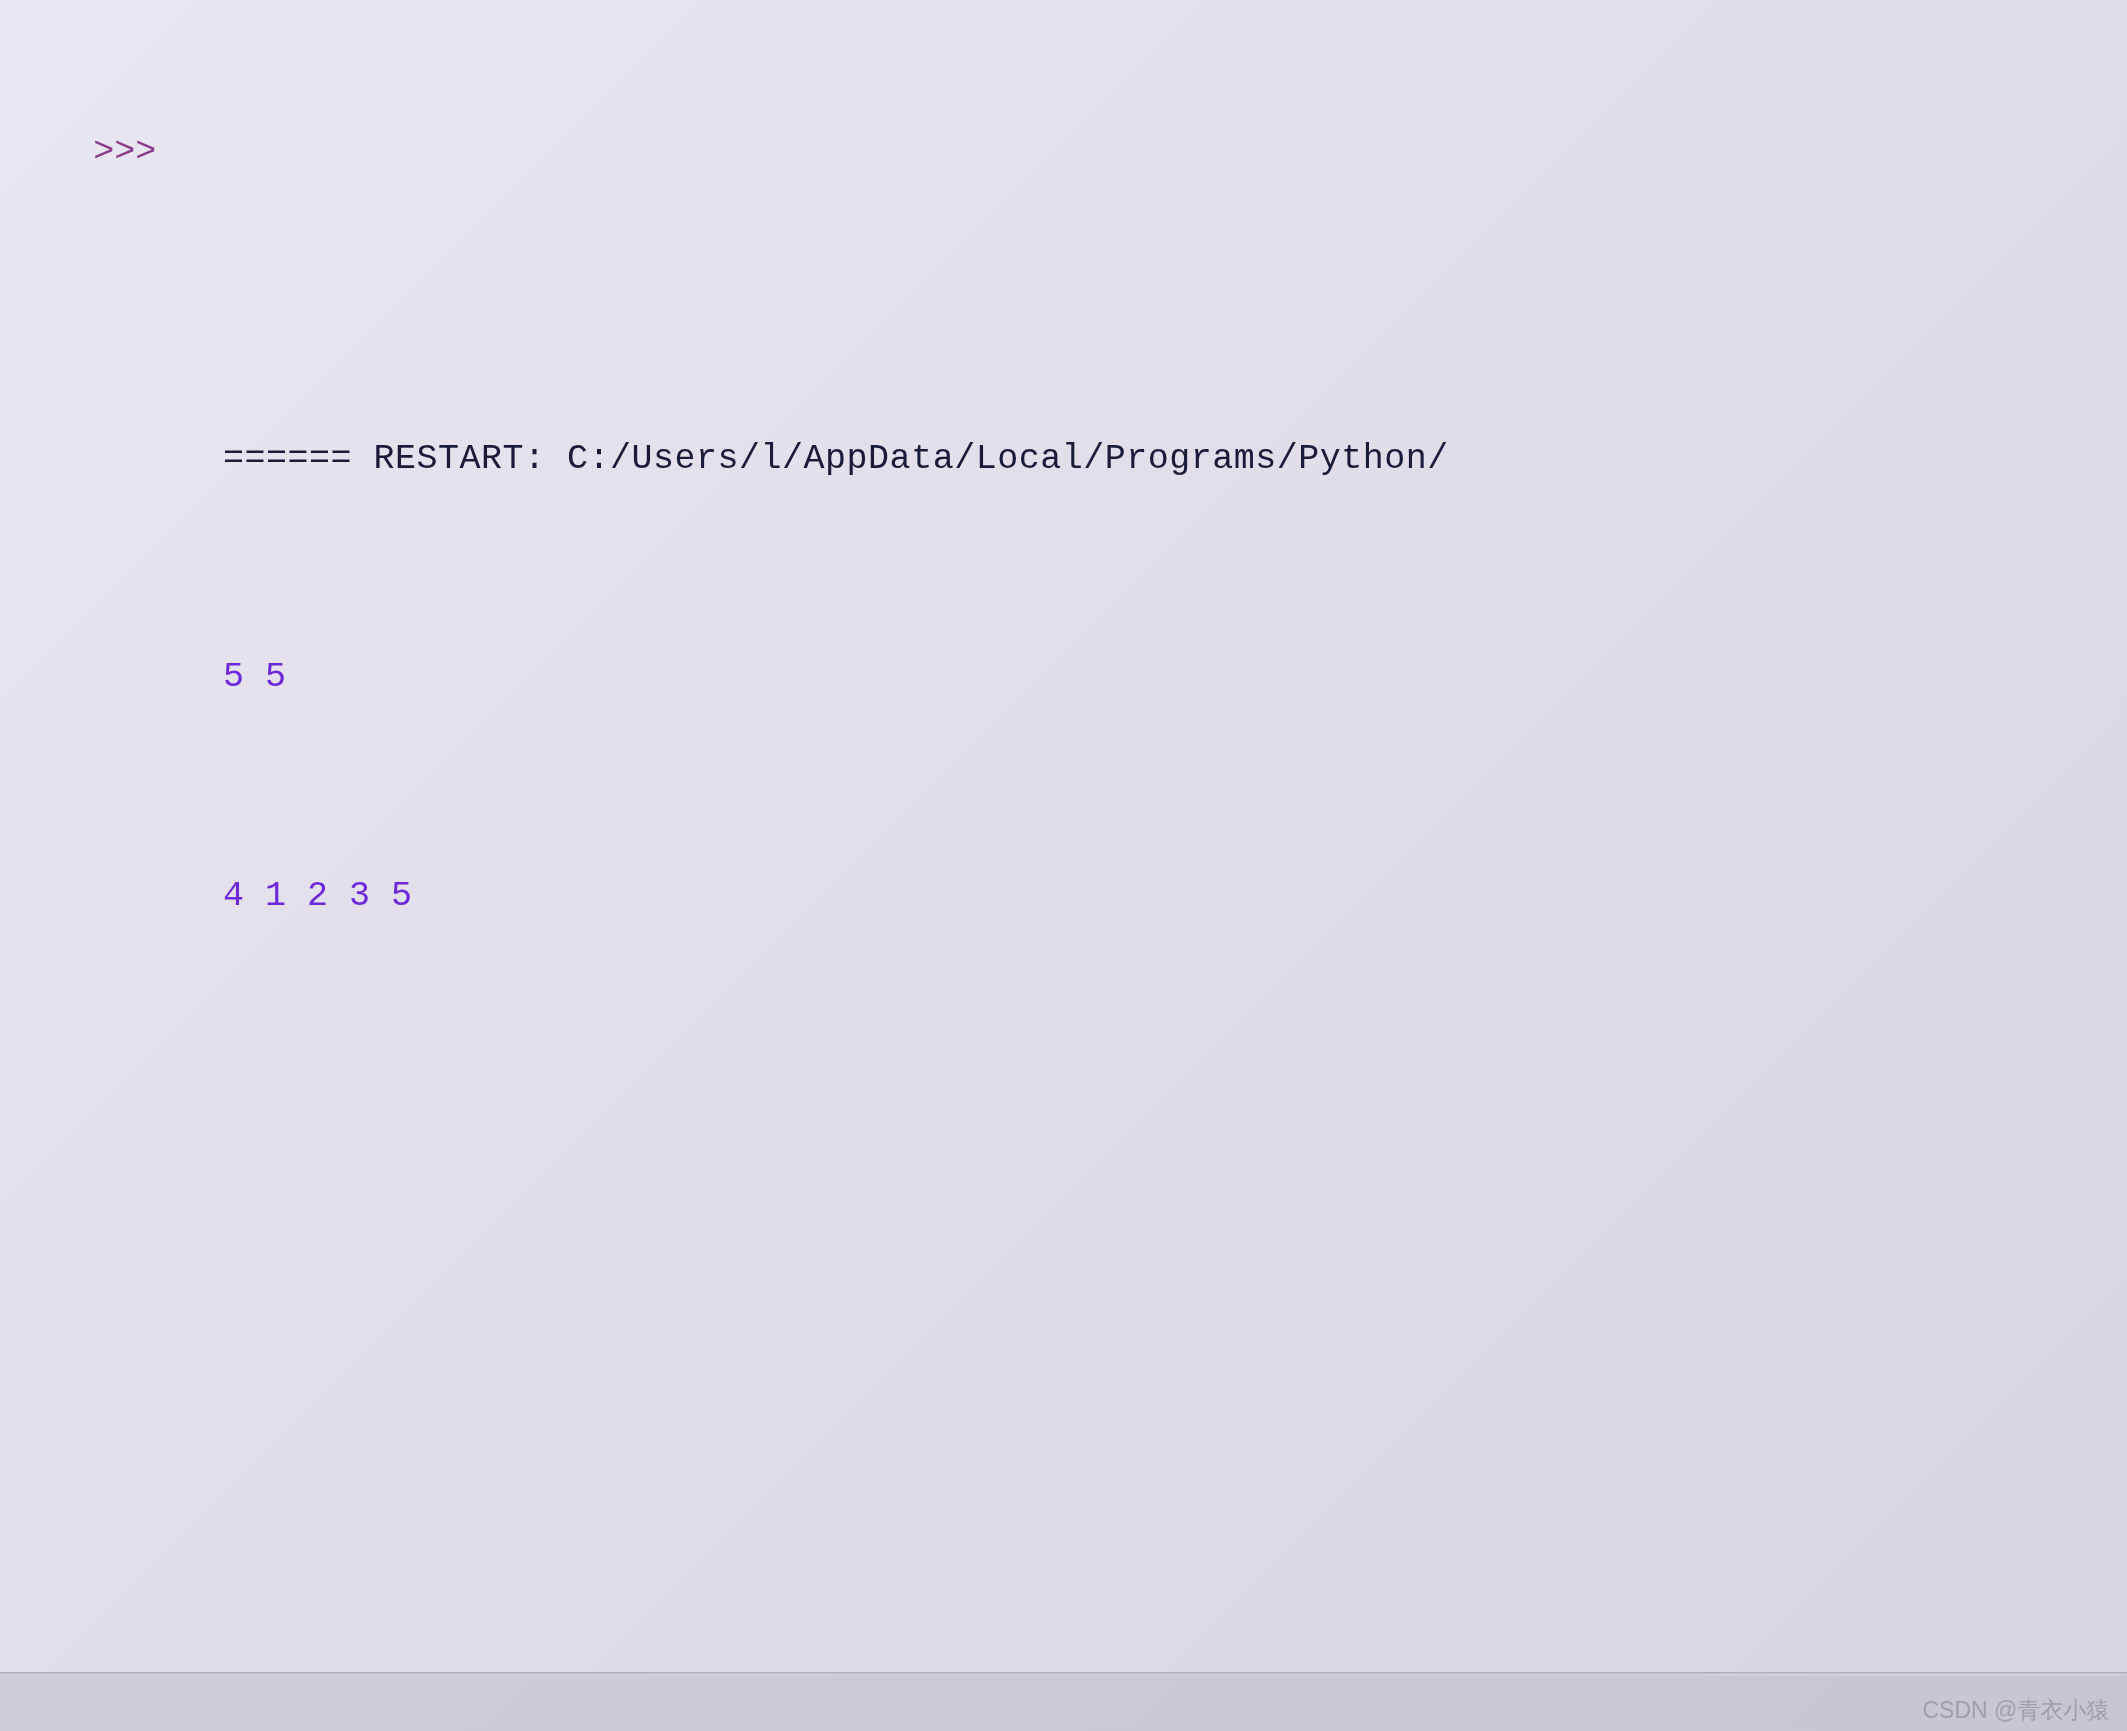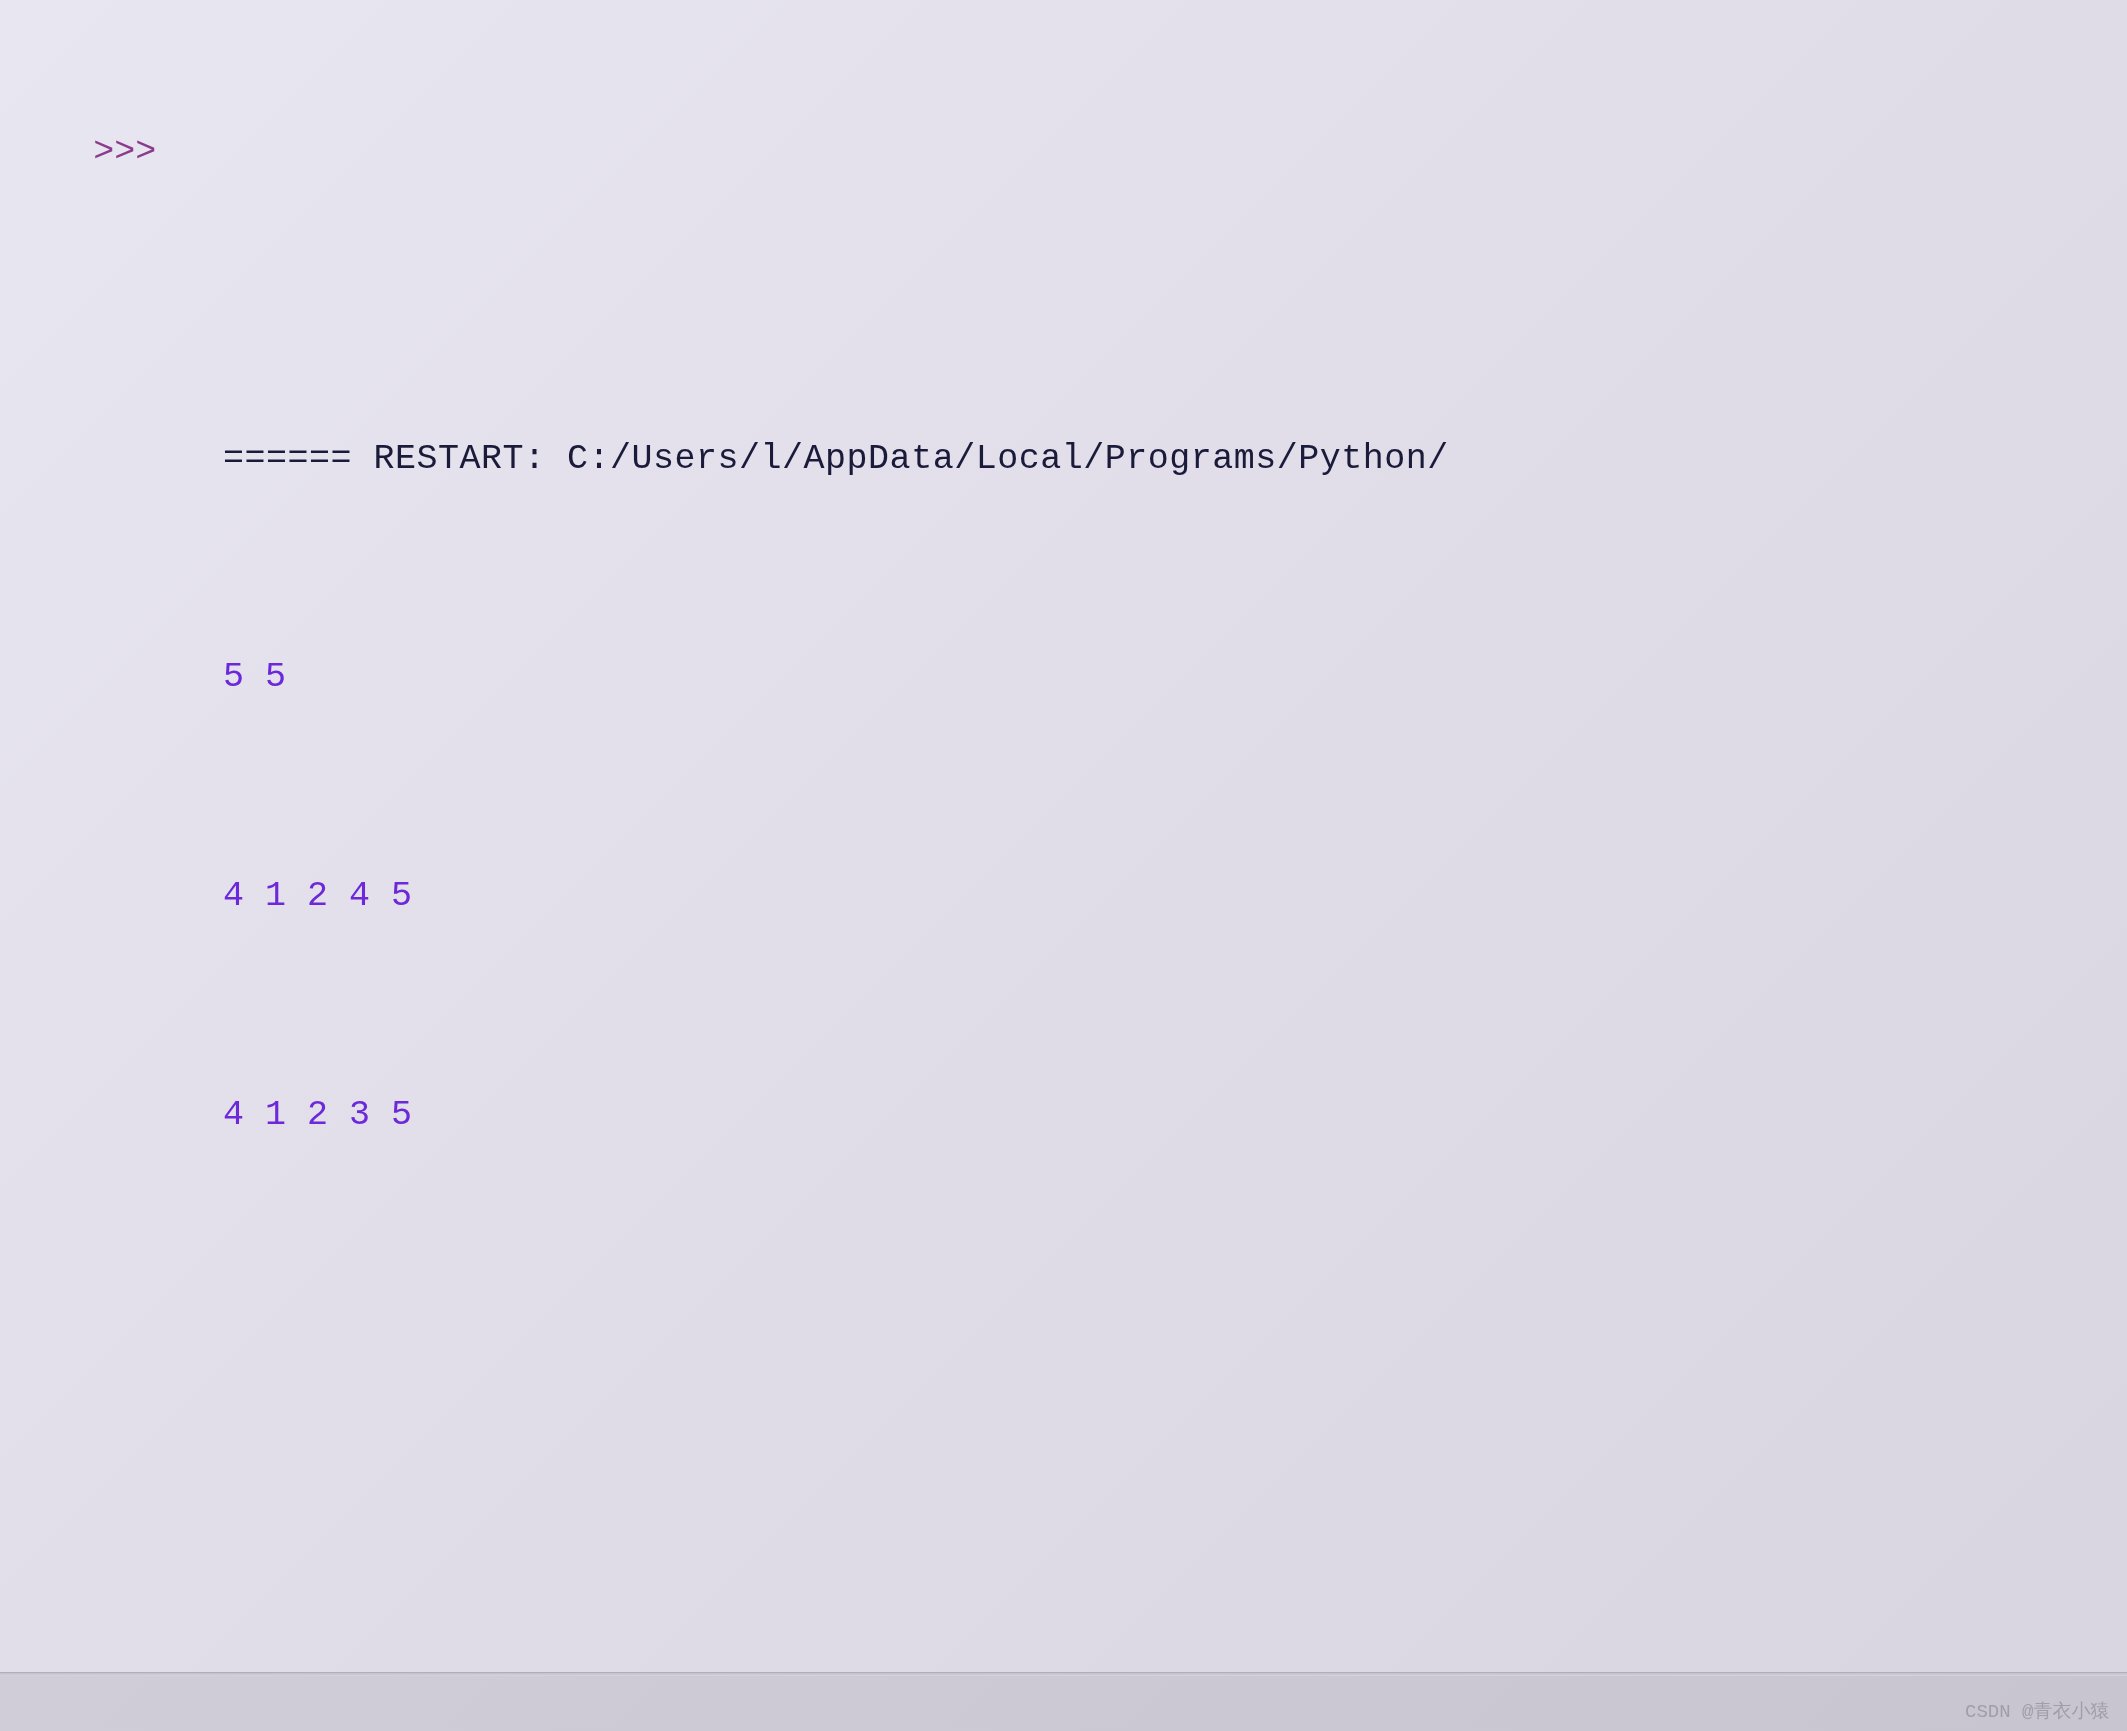--- a/index.html
+++ b/index.html
@@ -47,23 +47,23 @@
       color: #6d28d9;
     }
     .prompt-text {
       color: #8B3B8B;
       font-weight: normal;
     }
     .watermark {
       position: absolute;
       bottom: 7.4px;
       right: 18.6px;
-      font-size: 19px;
+      font-size: 23px;
       color: rgba(120, 120, 130, 0.5);
-      font-family: Liberation Mono, monospace;
+      font-family: Liberation Sans, sans-serif;
     }
     .bottom-border {
       position: absolute;
       bottom: 56px;
       left: 0;
       right: 0;
       height: 3.7px;
       background: linear-gradient(to bottom, #c0bec8, #d8d5e0);
       border-top: 0.9px solid #b0aeb8;
     }
@@ -85,23 +85,20 @@
   </span>
 
   
   <span class="line">
     <span class="prompt-col"> </span><span class="content-col restart-line">====== RESTART: C:/Users/l/AppData/Local/Programs/Python/</span>
   </span>
   <span class="line">
     <span class="prompt-col"> </span><span class="content-col io-line">5 5</span>
   </span>
   <span class="line">
-    <span class="prompt-col"> </span><span class="content-col io-line">4 1 2 4 5</span>
-  </span>
-  <span class="line">
     <span class="prompt-col"> </span><span class="content-col io-line">4 1 2 3 5</span>
   </span>
   <span class="line">
     
   </span>
   
   
 
   
   

